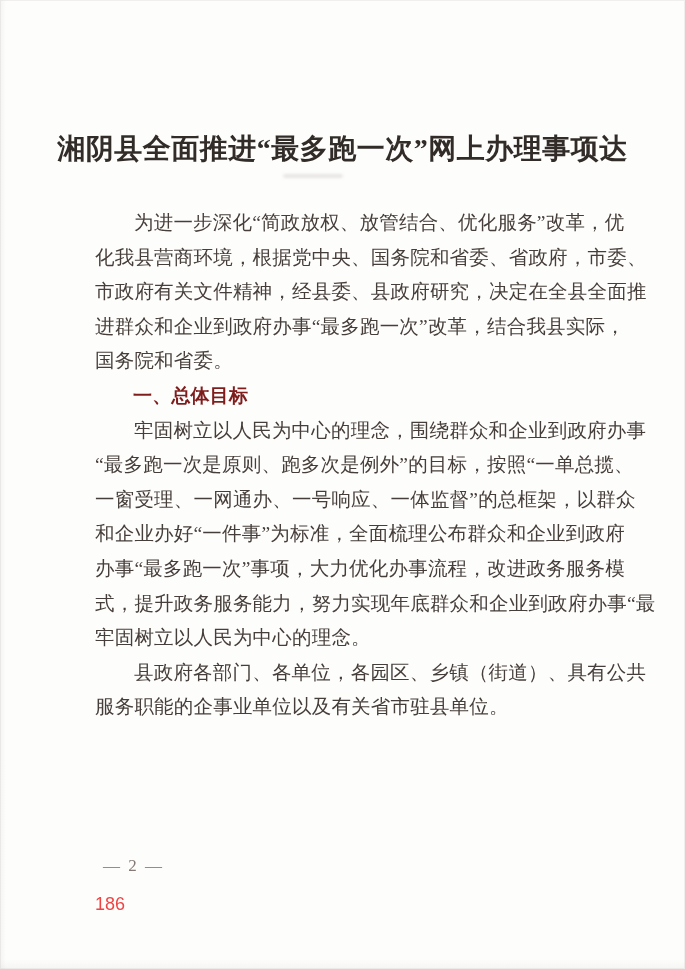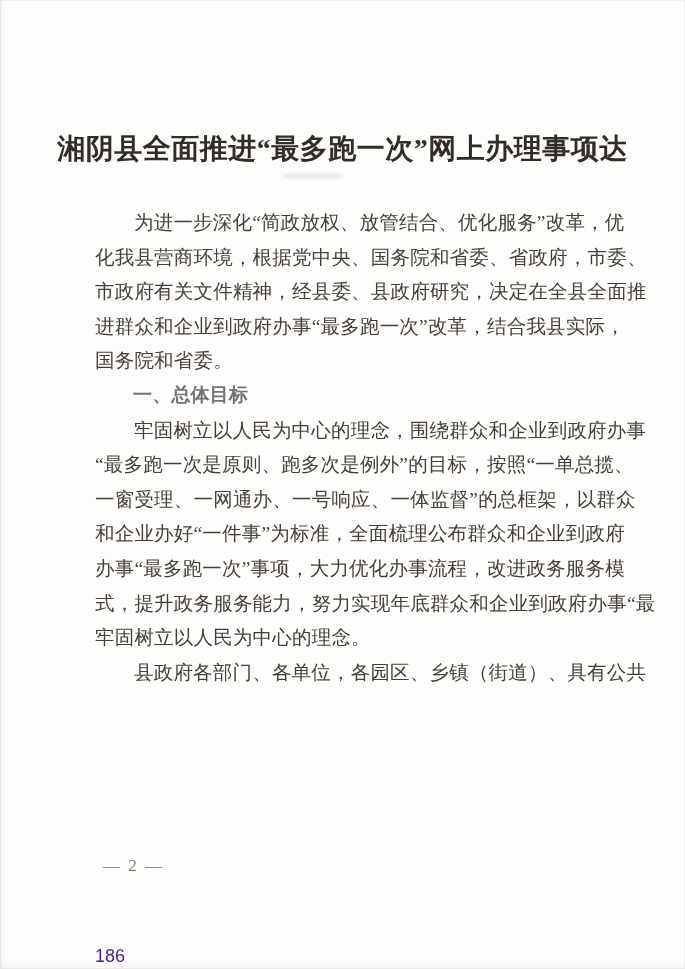--- a/index.html
+++ b/index.html
@@ -71,39 +71,39 @@
   .doc-line.body-first {
     text-indent: 2em;
   }
   .doc-line.body-last {
     text-align-last: left;
   }
   .doc-line.heading {
     text-indent: 2em;
     text-align-last: left;
     font-weight: bold;
-    color: #737373;
-    font-family: Liberation Mono, monospace;
+    color: #7f1d1d;
+    font-family: Liberation Sans, sans-serif;
     font-size: 19px;
   }
   .footer-page-number {
     position: absolute;
     left: 103px;
     top: 856px;
     font-size: 17px;
     color: #847a73;
     letter-spacing: 2px;
     font-family: "Liberation Serif", "DejaVu Serif", serif;
   }
   .print-page-number {
     position: absolute;
     left: 95px;
-    top: 946px;
+    top: 894px;
     font-size: 18px;
-    color: #4c1d95;
+    color: #ef4444;
     font-family: "Liberation Sans", "DejaVu Sans", sans-serif;
   }
 </style>
 </head>
 <body>
 
 <div class="page">
 
   <div class="scan-edge-left"></div>
   <div class="scan-edge-bottom"></div>
@@ -120,19 +120,20 @@
       <div class="doc-line body-last">国务院和省委。</div>
       <div class="doc-line heading">一、总体目标</div>
       <div class="doc-line body-first">牢固树立以人民为中心的理念，围绕群众和企业到政府办事</div>
       <div class="doc-line body">“最多跑一次是原则、跑多次是例外”的目标，按照“一单总揽、</div>
       <div class="doc-line body">一窗受理、一网通办、一号响应、一体监督”的总框架，以群众</div>
       <div class="doc-line body">和企业办好“一件事”为标准，全面梳理公布群众和企业到政府</div>
       <div class="doc-line body">办事“最多跑一次”事项，大力优化办事流程，改进政务服务模</div>
       <div class="doc-line body">式，提升政务服务能力，努力实现年底群众和企业到政府办事“最</div>
       <div class="doc-line body-last">牢固树立以人民为中心的理念。</div>
       <div class="doc-line body-first">县政府各部门、各单位，各园区、乡镇（街道）、具有公共</div>
+      <div class="doc-line body-last">服务职能的企事业单位以及有关省市驻县单位。</div>
     </div>
 
   <div class="footer-page-number">— 2 —</div>
 
   <div class="print-page-number">186</div>
 
 </div>
 
 </body></html>

